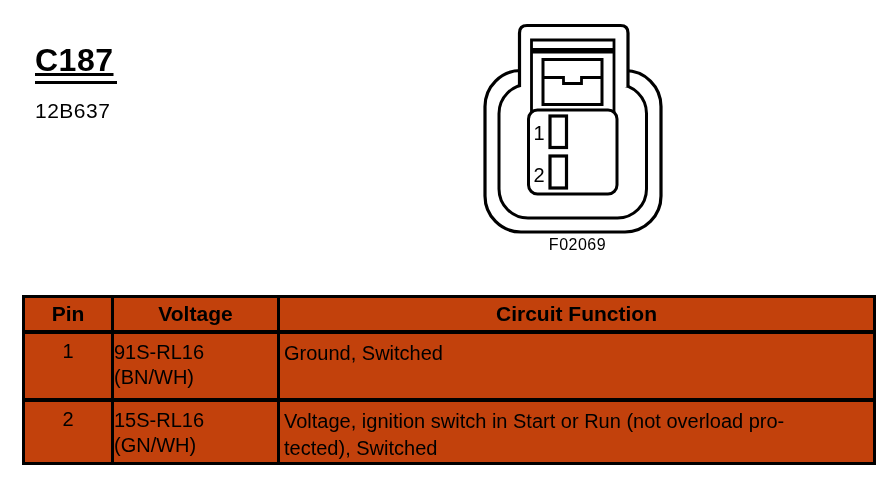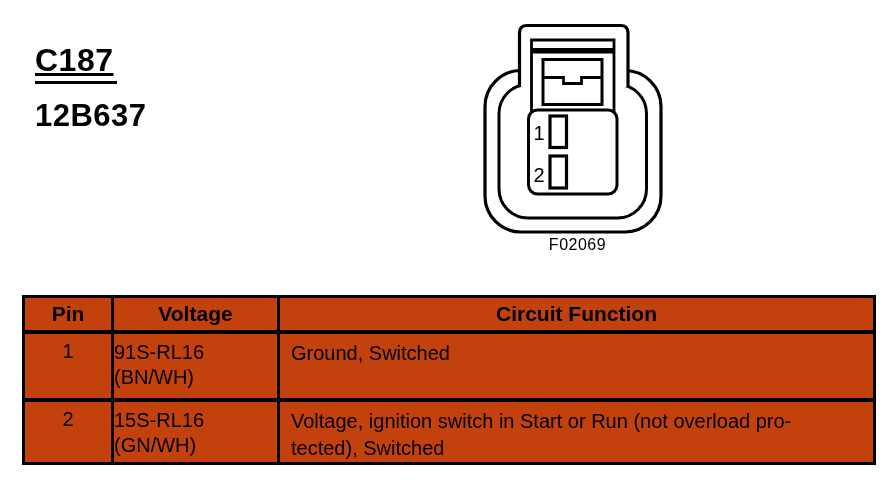--- a/index.html
+++ b/index.html
@@ -27,22 +27,22 @@
     letter-spacing: 0.5px;
     display: inline-block;
     padding: 0 3px 5px 0;
     border-bottom: 3px solid #000;
     text-decoration: underline;
   }
   .part-number {
     position: absolute;
     left: 35px;
     top: 100px;
-    font-size: 31px;
-    font-weight: bold;
+    font-size: 21px;
+    font-weight: normal;
     line-height: 1;
     letter-spacing: 0.5px;
   }
   .component-block {
     position: absolute;
     left: 42px;
     top: 149px;
     font-size: 15px;
     line-height: 20px;
   }
@@ -96,21 +96,21 @@
   tr.data-row-1 td { height: 58px; border-bottom-width: 4px; }
   tr.data-row-2 td { height: 54px; }
   td.cell-pin { text-align: center; }
   td.cell-circuit {
     text-align: left;
     line-height: 25px;
     white-space: pre-line;
   }
   td.cell-function {
     text-align: left;
-    padding-left: 11px;
+    padding-left: 4px;
     padding-right: 6px;
     line-height: 27px;
     white-space: pre-line;
   }
 </style>
 </head>
 <body>
 
 <div class="page">
 

